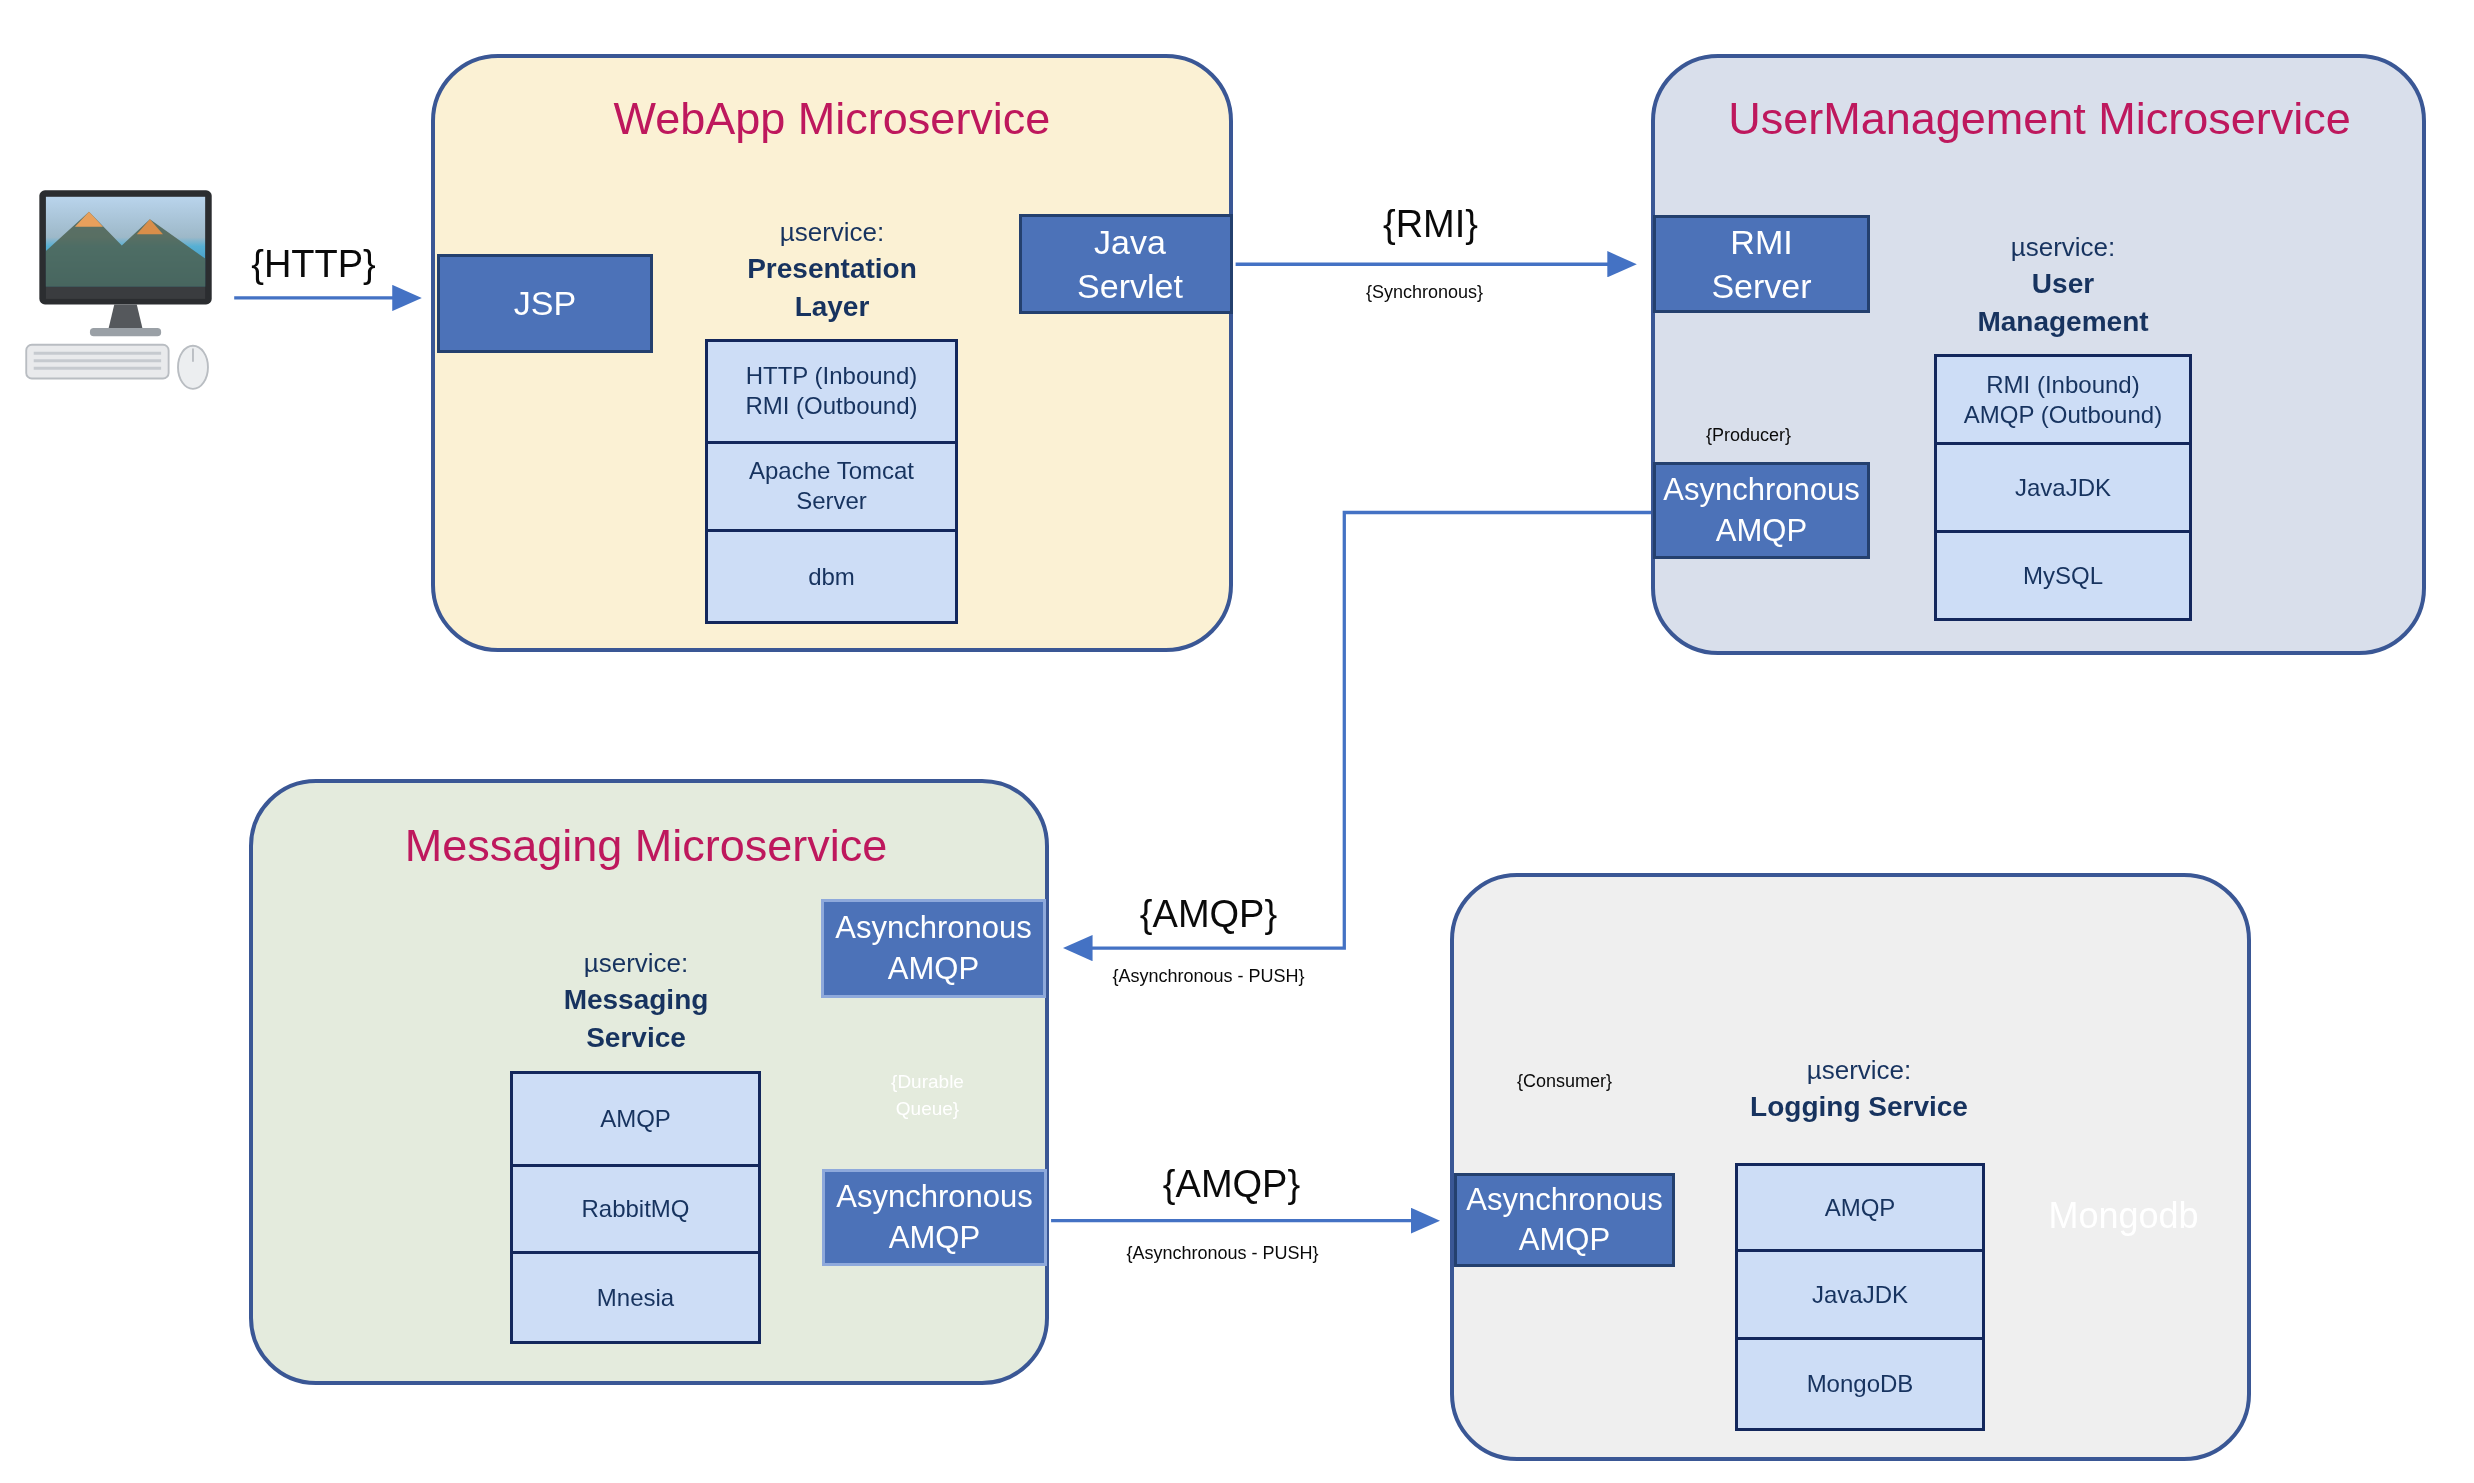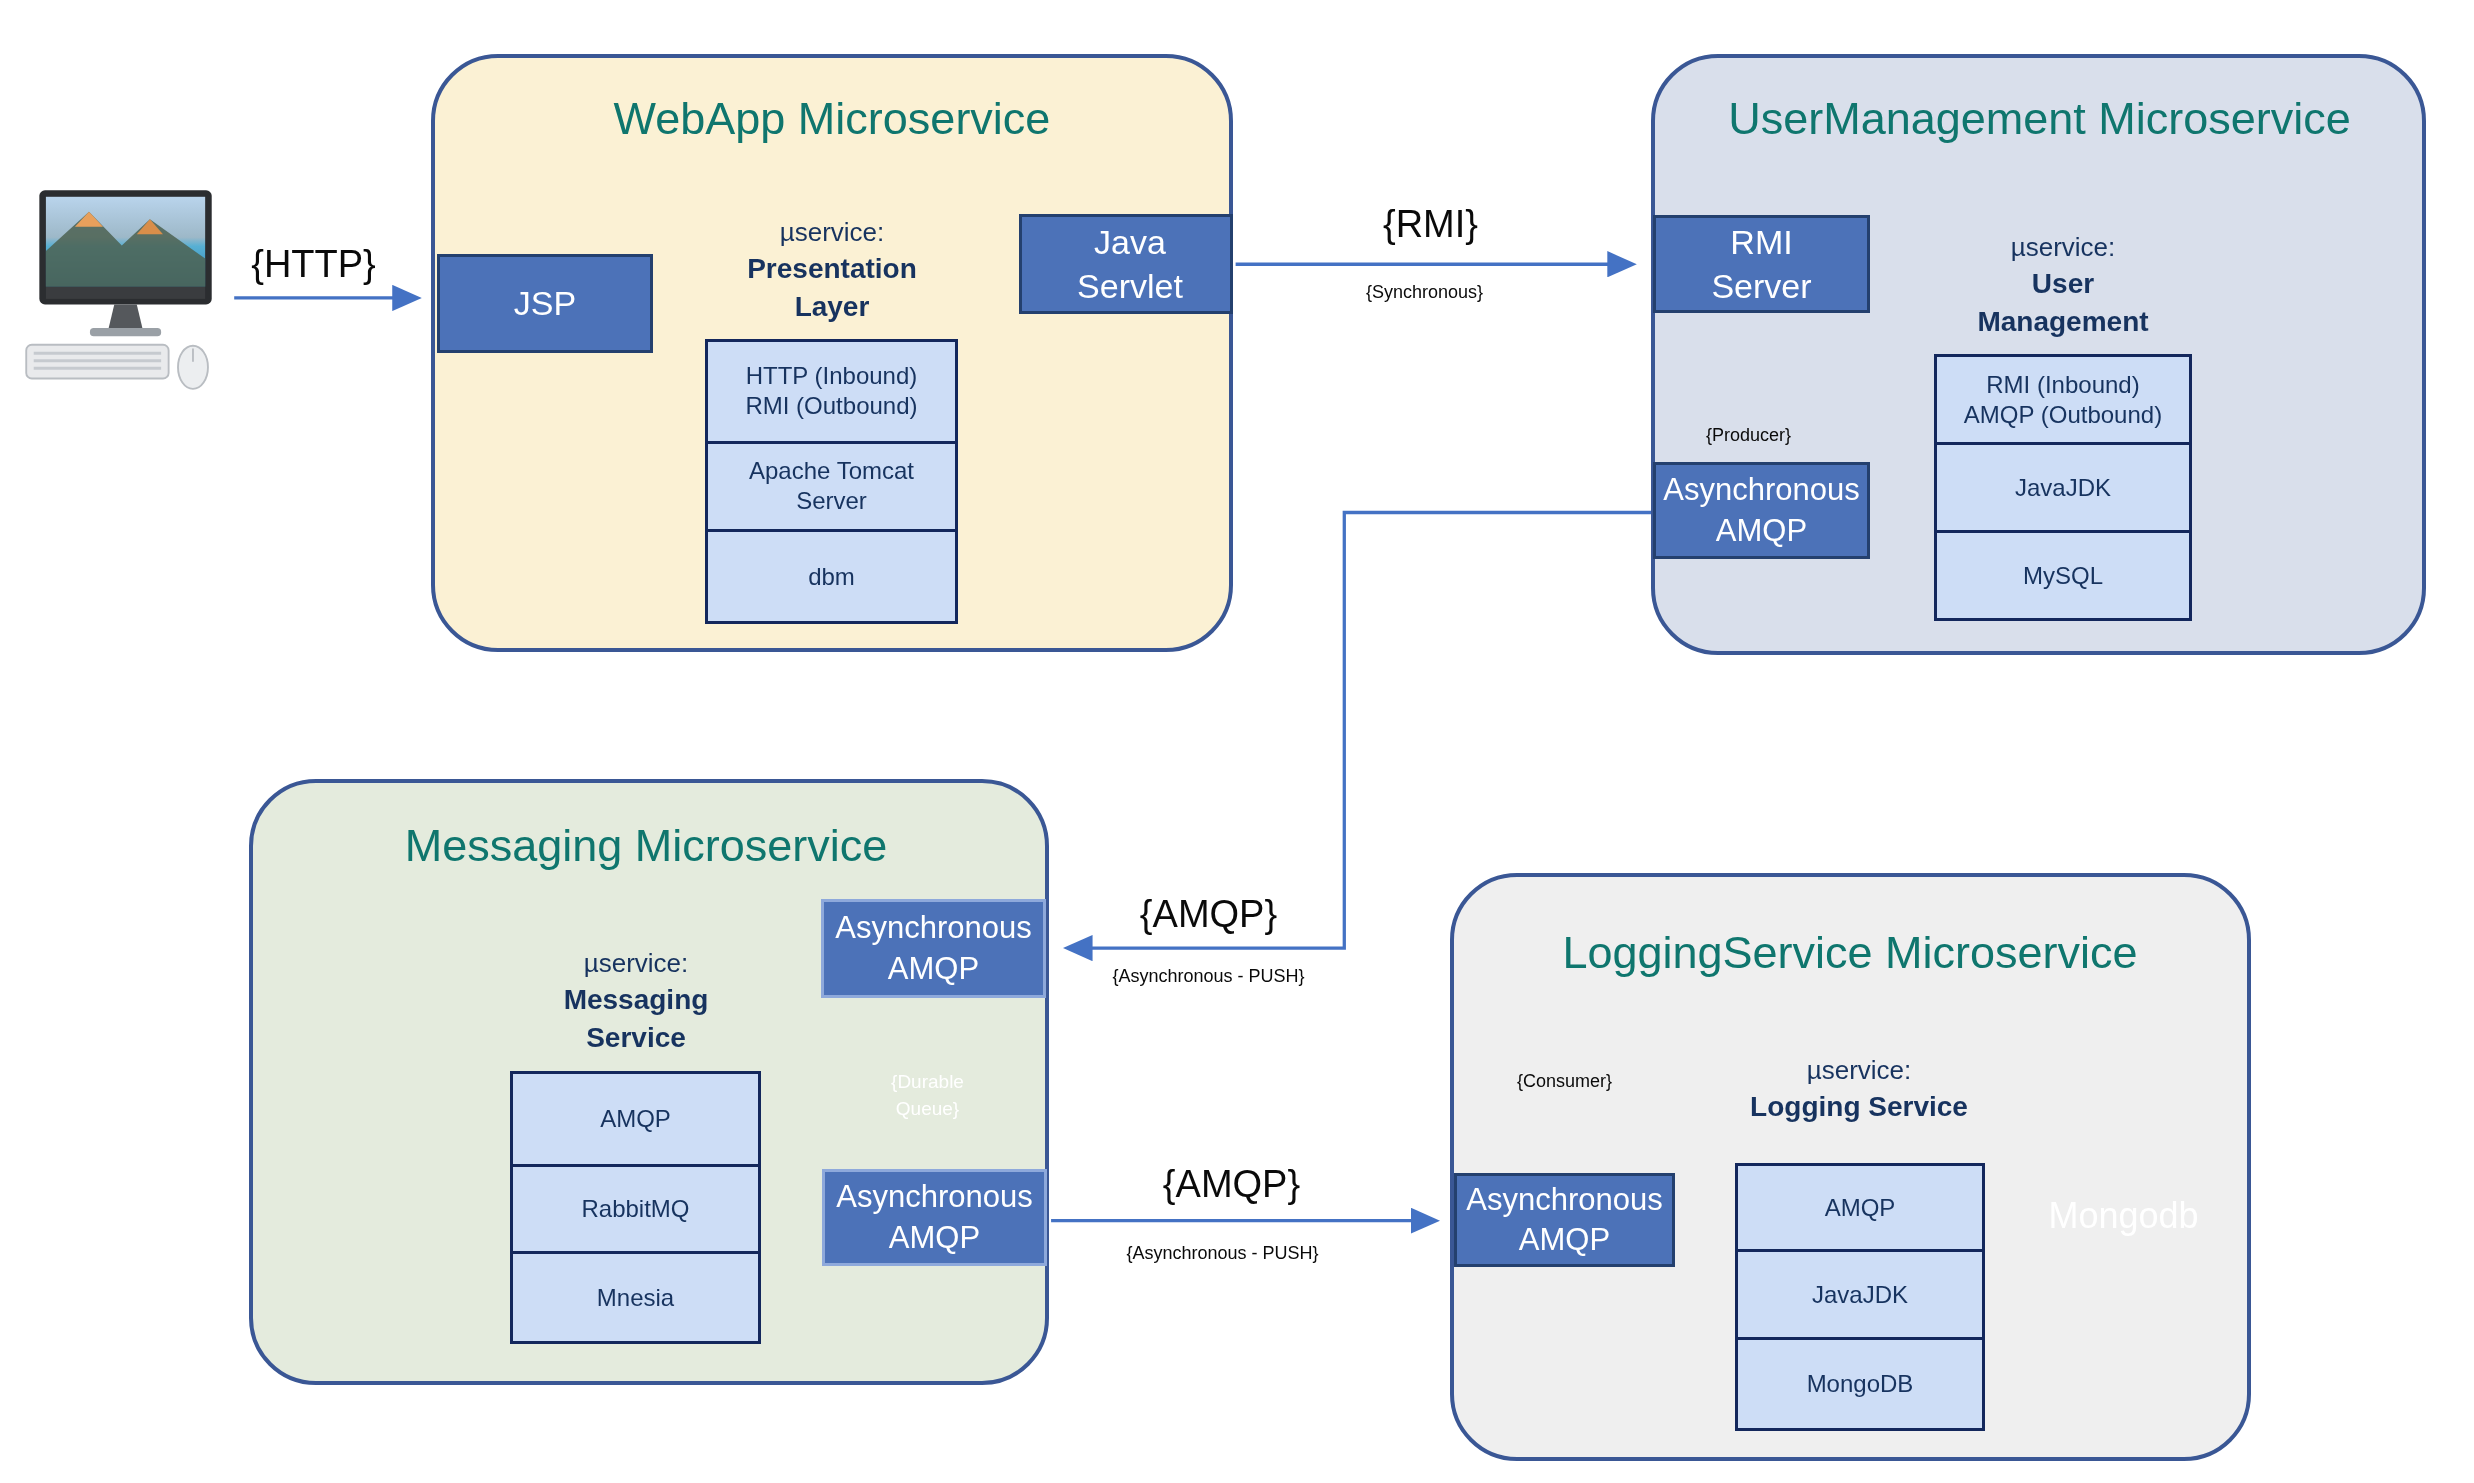--- a/index.html
+++ b/index.html
@@ -4,21 +4,21 @@
 <style>
   html,body{margin:0;padding:0;background:#ffffff;}
   body{font-family:"Liberation Sans", sans-serif; -webkit-font-smoothing:antialiased;}
   #stage{position:relative;width:2475px;height:1484px;background:#ffffff;overflow:hidden;}
   .abs{position:absolute;box-sizing:border-box;}
   .center{display:flex;align-items:center;justify-content:center;text-align:center;}
   .pre{white-space:pre-line;}
 
   
   .panel{border:4.7px solid #3A5795;border-radius:67px;}
-  .panel-title{font-size:45px;font-weight:500;color:#0f766e;letter-spacing:0px;}
+  .panel-title{font-size:45px;font-weight:500;color:#be185d;letter-spacing:0px;}
 
   
   .bluebox{background:#4C72B8;border:3.7px solid #24406E;color:#ffffff;
            font-size:34px;line-height:1.3;font-weight:400;}
   .bluebox-light{border:3.7px solid #8EA9DB;}
 
   
   .stack{border:3.7px solid #13275C;background:#CDDDF6;}
   .stack-row{border-top:3.7px solid #13275C;color:#17335F;font-size:24px;line-height:1.25;font-weight:400;}
   .stack-row:first-child{border-top:none;}
@@ -177,21 +177,20 @@
   <div class="abs center bluebox bluebox-light pre" style="left:822px;top:1169px;width:225px;height:97px;font-size:31px;">Asynchronous
 AMQP</div>
 
   <div class="abs center conn-label-lg" style="left:1115px;top:890px;width:187px;height:49px;">{AMQP}</div>
   <div class="abs center conn-label-sm" style="left:1068px;top:959px;width:281px;height:34px;">{Asynchronous - PUSH}</div>
 
   <div class="abs center conn-label-lg" style="left:1138px;top:1160px;width:187px;height:49px;">{AMQP}</div>
   <div class="abs center conn-label-sm" style="left:1082px;top:1236px;width:281px;height:34px;">{Asynchronous - PUSH}</div>
 
   <div class="abs panel" style="left:1450px;top:873px;width:801px;height:588px;background:#EFEFEF;"></div>
-  <div class="abs center panel-title" style="left:1541px;top:924px;width:618px;height:58px;">LoggingService Microservice</div>
 
   <div class="abs center conn-label-sm" style="left:1471px;top:1064px;width:187px;height:34px;">{Consumer}</div>
 
   <div class="abs center bluebox pre" style="left:1454px;top:1173px;width:221px;height:94px;font-size:31px;">Asynchronous
 AMQP</div>
 
   <div class="abs center funnel-text" style="left:1739px;top:1038px;width:240px;height:103px;">
     <div>
       <div>µservice:</div>
       <div class="svc-name pre">Logging Service</div>

